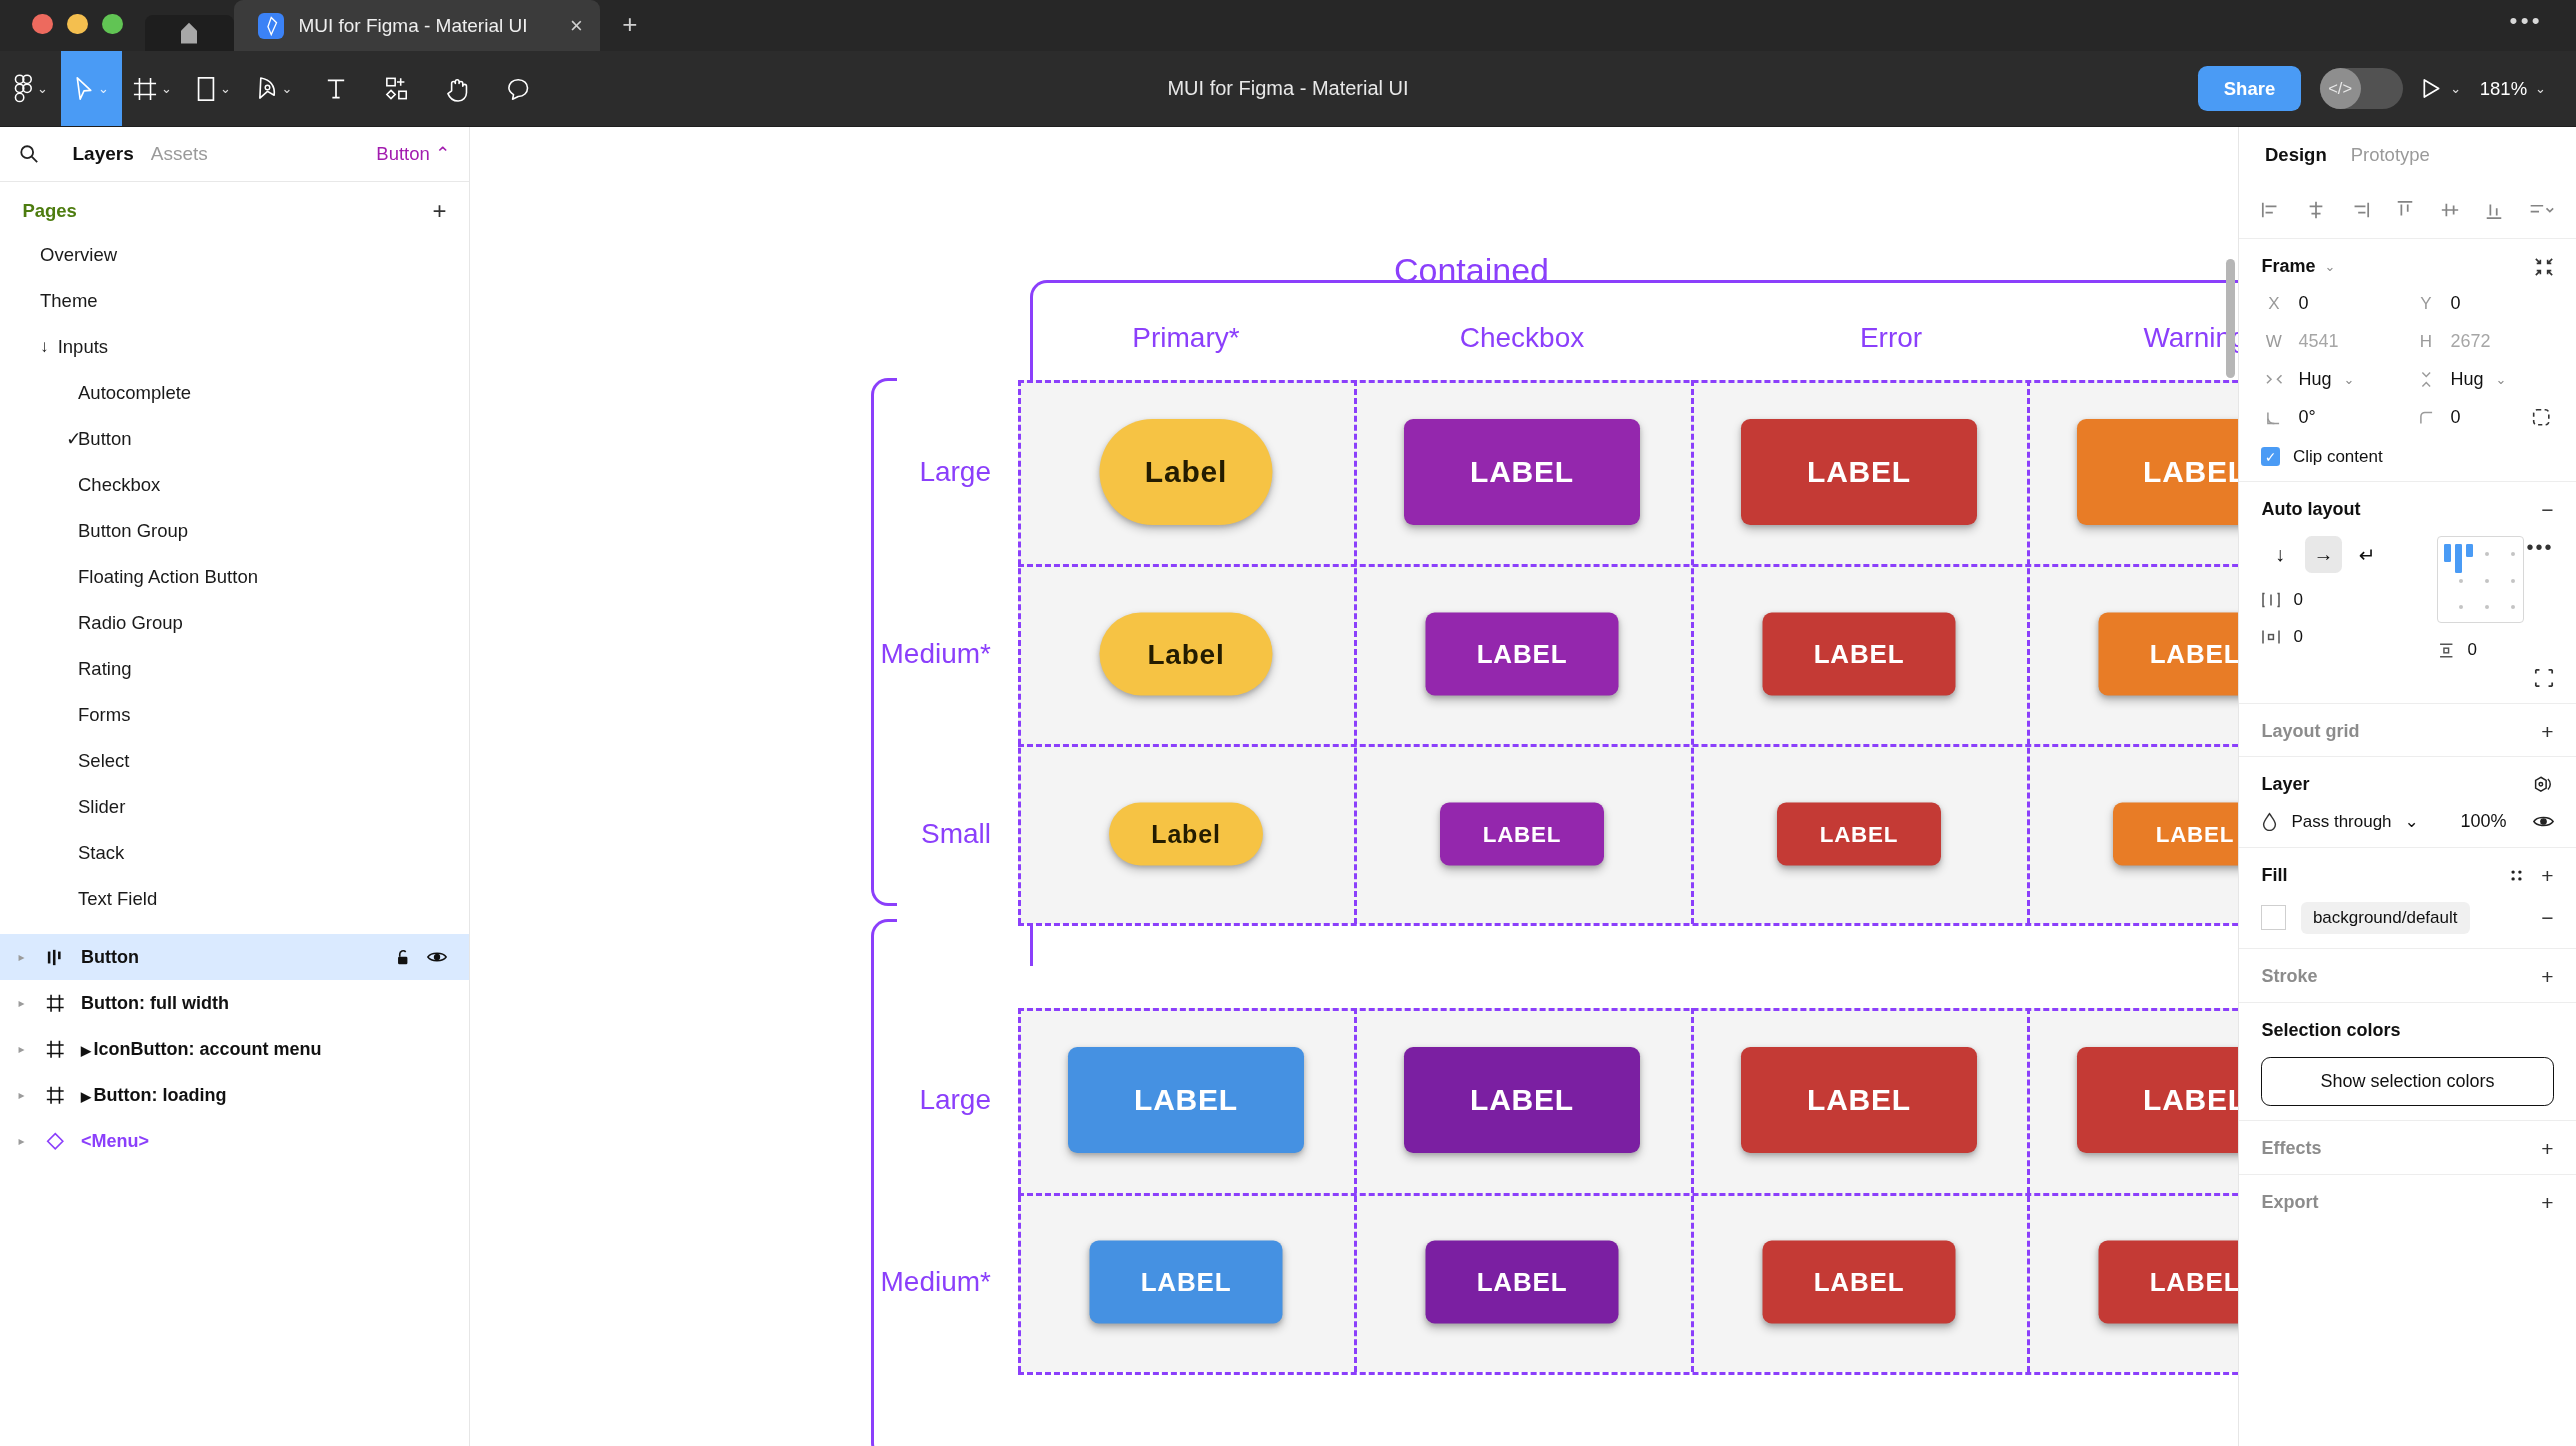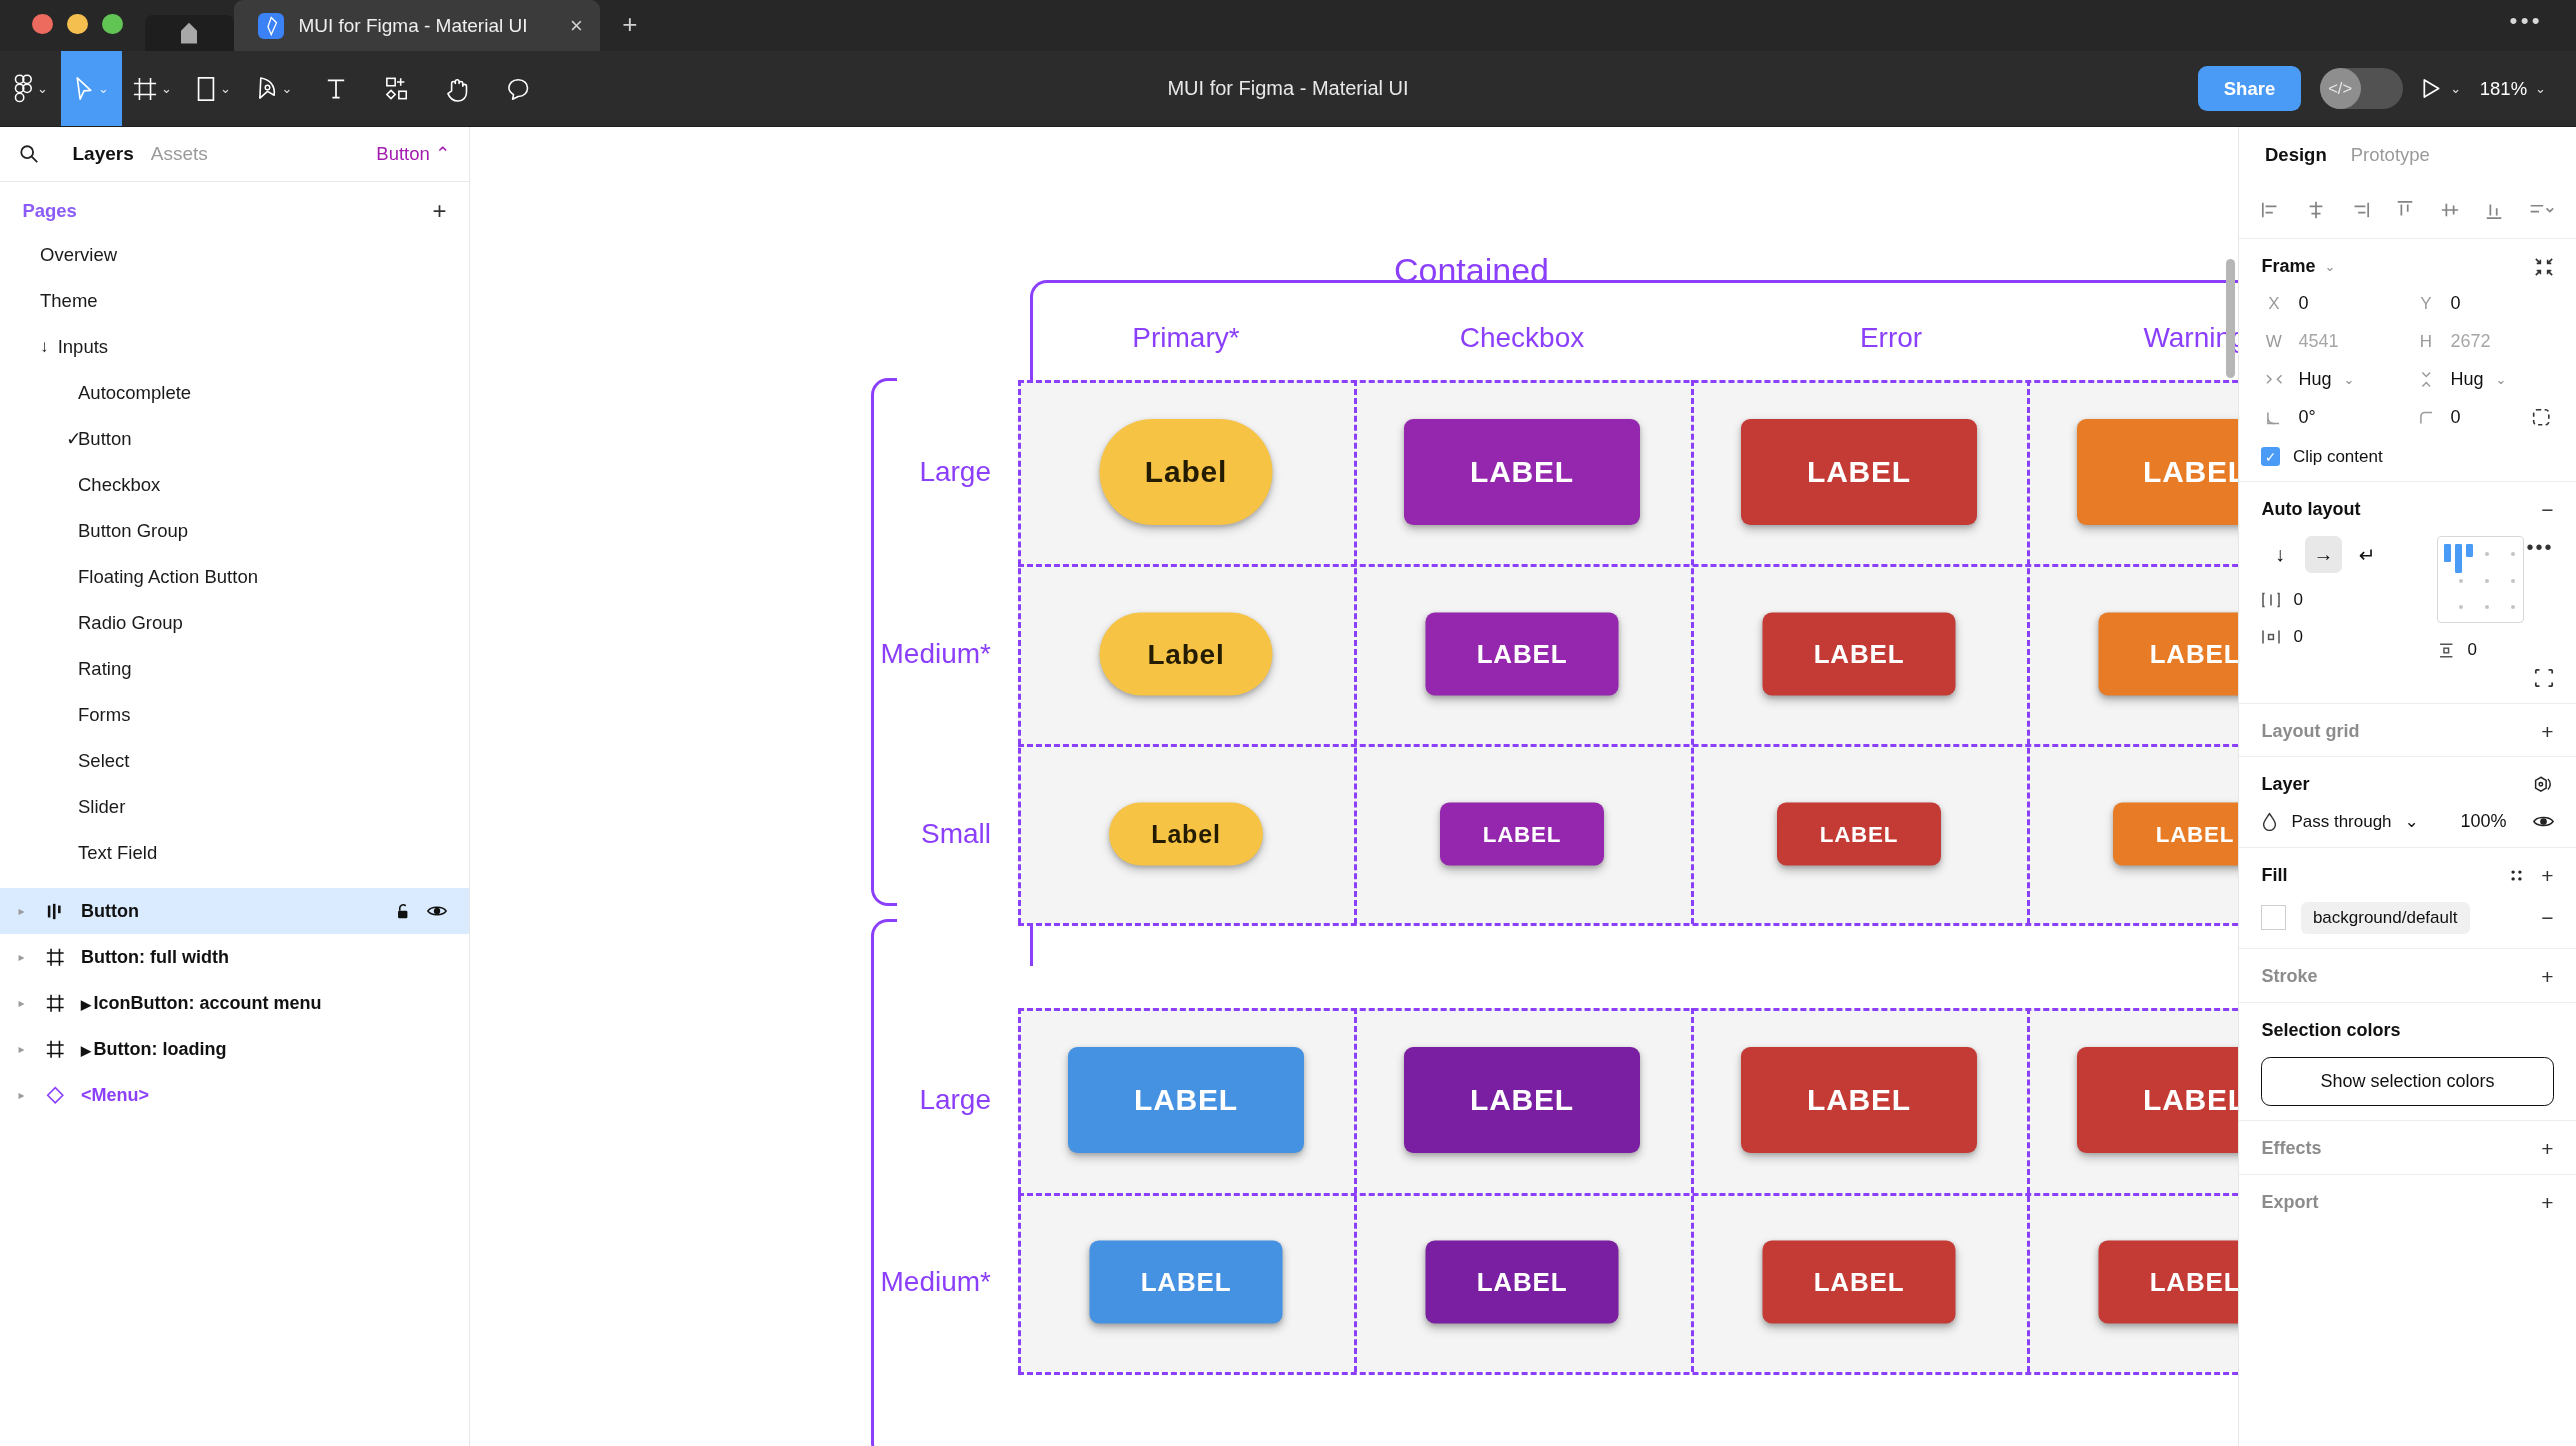--- a/index.html
+++ b/index.html
@@ -91,21 +91,21 @@
     height:55px; display:flex; align-items:center; gap:17px; padding:0 18.5px;
     border-bottom:0.7px solid #e8e8e8;
   }
   .lp-tab{ font-size:19px; cursor:pointer; }
   .lp-tab.active{ font-weight:700; color:#111;padding-left:17px; }
   .lp-tab.idle{ color:#9a9a9a; }
   .lp-head-right{ margin-left:auto; font-size:18.5px; color:#a21caf; cursor:pointer; }
   .pages-head{
     display:flex; align-items:center; padding:17px 22.4px 9.2px 22.4px;
   }
-  .pages-title{ font-size:18.5px; font-weight:700; color:#8b5cf6; }
+  .pages-title{ font-size:18.5px; font-weight:700; color:#4d7c0f; }
   .pages-plus{ margin-left:auto; font-size:24px; color:#333; cursor:pointer; line-height:1; }
   .page-row{
     height:46px; display:flex; align-items:center; padding:0 22.4px 0 40px;
     font-size:18.5px; color:#1a1a1a; cursor:pointer; gap:9.2px;
   }
   .page-row.indent{ padding-left:78px; }
   .page-row .chk{ position:absolute; left:66px; font-size:18.5px; }
   .page-row.checked{ position:relative; }
   .arrow-down{ font-size:17px; }
 
@@ -398,20 +398,23 @@
         <span>Rating</span>
       </div>
       <div class="page-row indent">
         <span>Forms</span>
       </div>
       <div class="page-row indent">
         <span>Select</span>
       </div>
       <div class="page-row indent">
         <span>Slider</span>
+      </div>
+      <div class="page-row indent">
+        <span>Stack</span>
       </div>
       <div class="page-row indent">
         <span>Text Field</span>
       </div>
     </div>
   <div id="layers-list" style="margin-top:12px;">
       <div class="layer-row selected">
         <span class="lr-caret">▸</span>
         <span class="lr-icon">
           <svg width="17" height="17" viewBox="0 0 20 20">

